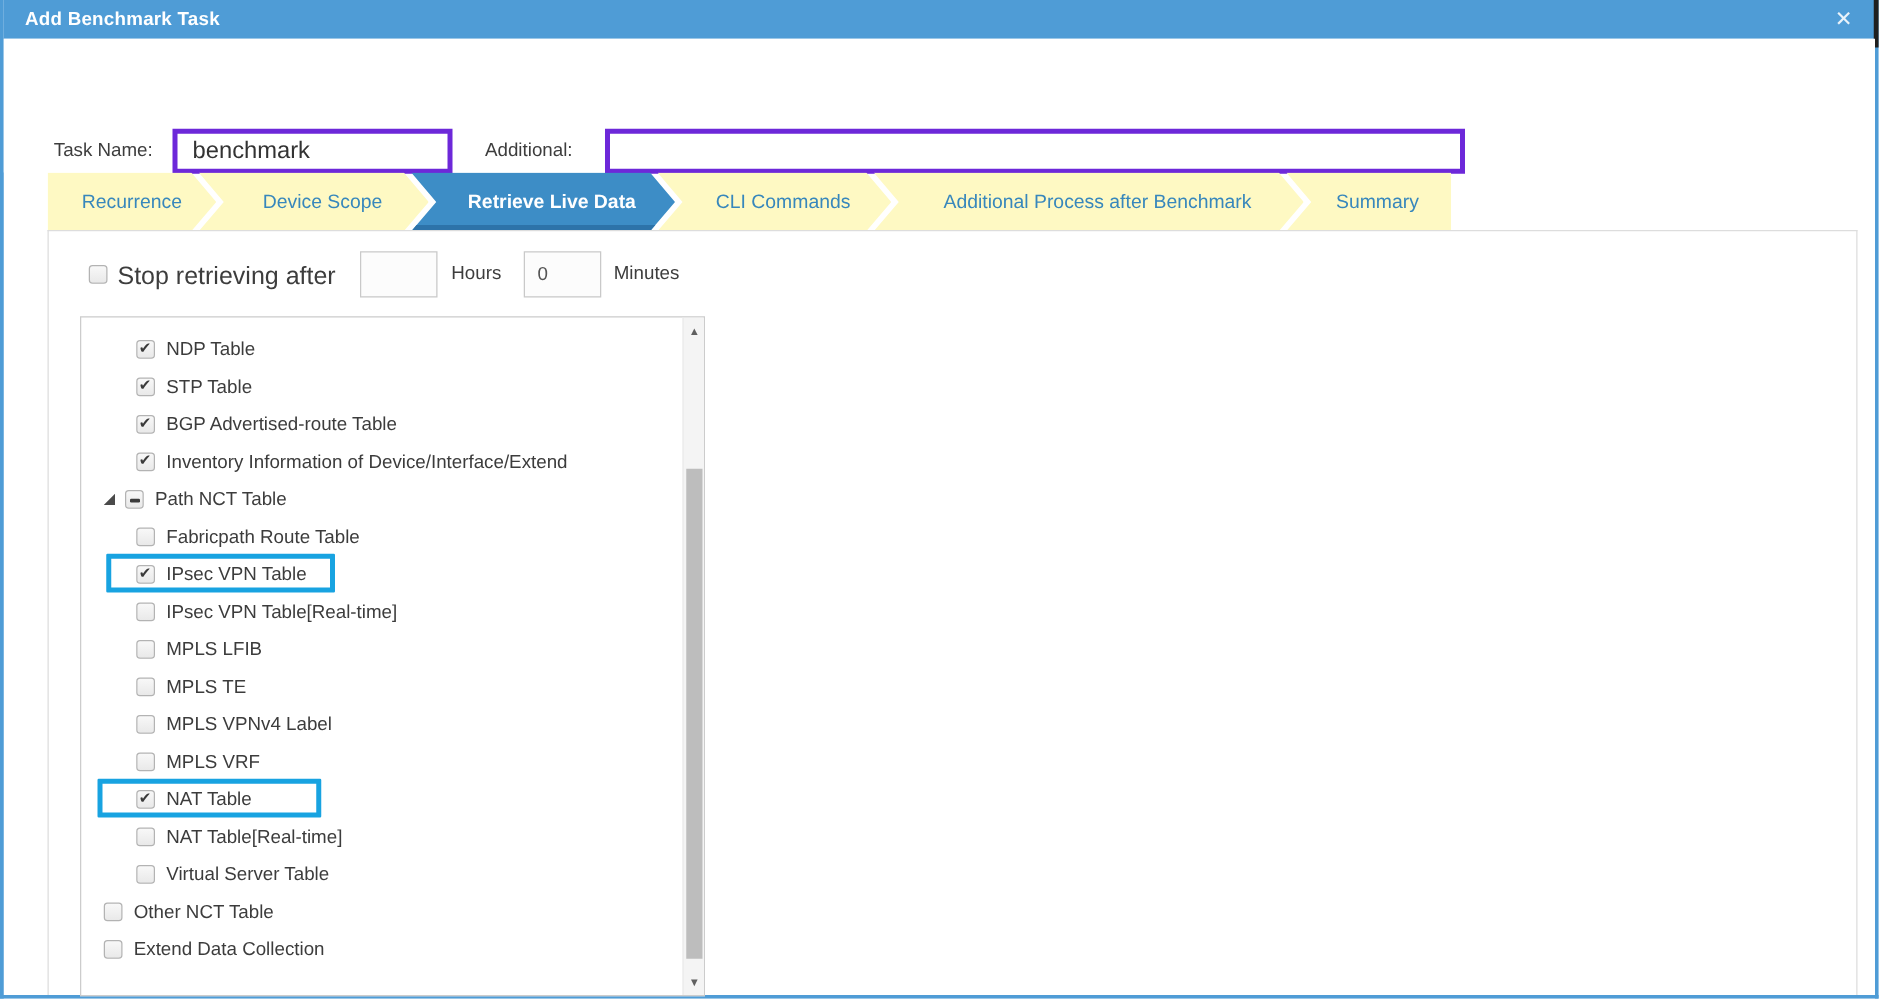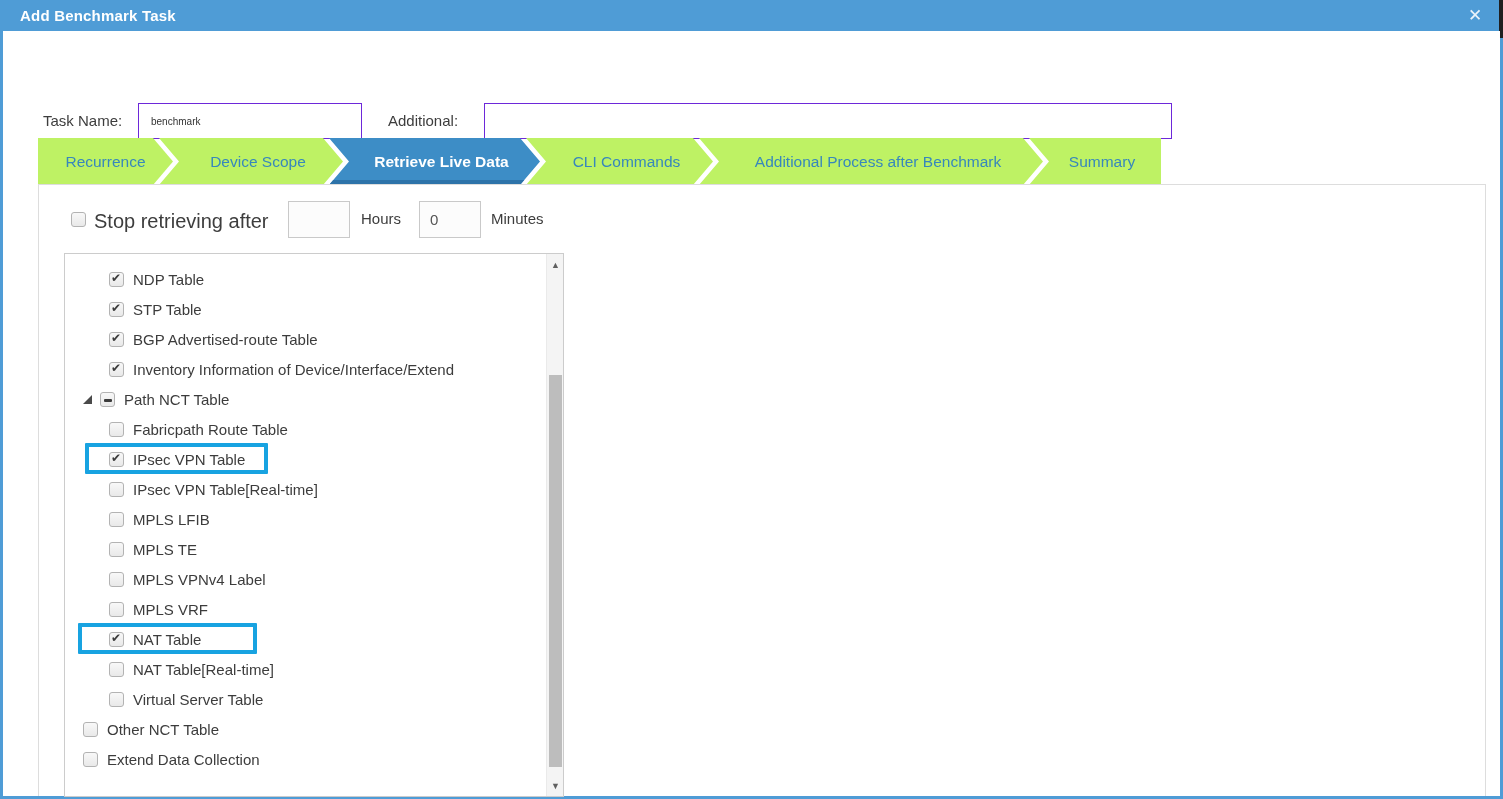--- a/index.html
+++ b/index.html
@@ -26,29 +26,29 @@
     display:flex; align-items:center; justify-content:center;
     color:#eaf3fa; font-size:17px; cursor:pointer; line-height:1;
   }
   .edge-sliver { position:absolute; right:-3px; top:0; width:4px; height:38px; background:#1f1f1f; }
   
   .form-row { position:absolute; left:0; top:31px; width:100%; height:107px; background:#fff; }
   .field-label { position:absolute; font-size:15px; color:#3d3d3d; top:81px; }
   .lbl-task { left:40px; }
   .lbl-desc { left:385px; }
   .text-input {
-    position:absolute; top:72px; height:36px; border:1px solid #6d28d9;
-    font-family:inherit; font-size:10px; color:#333; padding:0 12px; background:#fff; outline:none;
+    position:absolute; top:72px; height:36px; border:4px solid #6d28d9;
+    font-family:inherit; font-size:19px; color:#333; padding:0 12px; background:#fff; outline:none;
   }
   .inp-task { left:135px; width:224px; }
   .inp-desc { left:481px; width:688px; }
   
   .tabstrip { position:absolute; left:35px; top:138px; width:1123px; height:47px; display:flex; }
   .tab {
-    height:47px; background:#bef264; color:#3787bc; font-size:15.5px;
+    height:47px; background:#fef9c3; color:#3787bc; font-size:15.5px;
     display:flex; align-items:center; justify-content:center;
     position:relative; cursor:pointer; white-space:nowrap;
   }
   .tab.notch { margin-left:-14px; padding-left:14px; }
   .tab.arrow { clip-path:polygon(0 0, calc(100% - 20px) 0, 100% 50%, calc(100% - 20px) 100%, 0 100%); }
   .tab.notch.arrow { clip-path:polygon(0 0, calc(100% - 20px) 0, 100% 50%, calc(100% - 20px) 100%, 0 100%, 20px 50%); }
   .tab.notch.flat { clip-path:polygon(0 0, 100% 0, 100% 100%, 0 100%, 20px 50%); }
   .tab.active { background:#3d8dc6; color:#fff; font-weight:600; }
   .tab.active::after {
     content:""; position:absolute; left:0; right:0; bottom:0; height:5px; background:#2d73a9;

